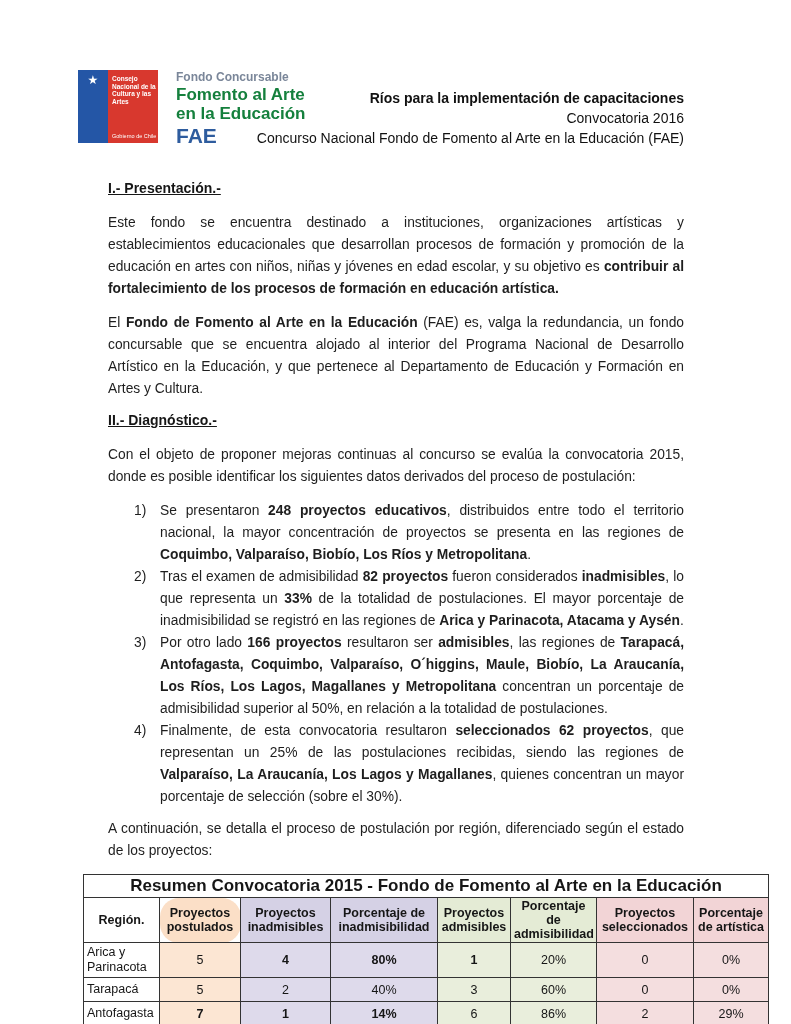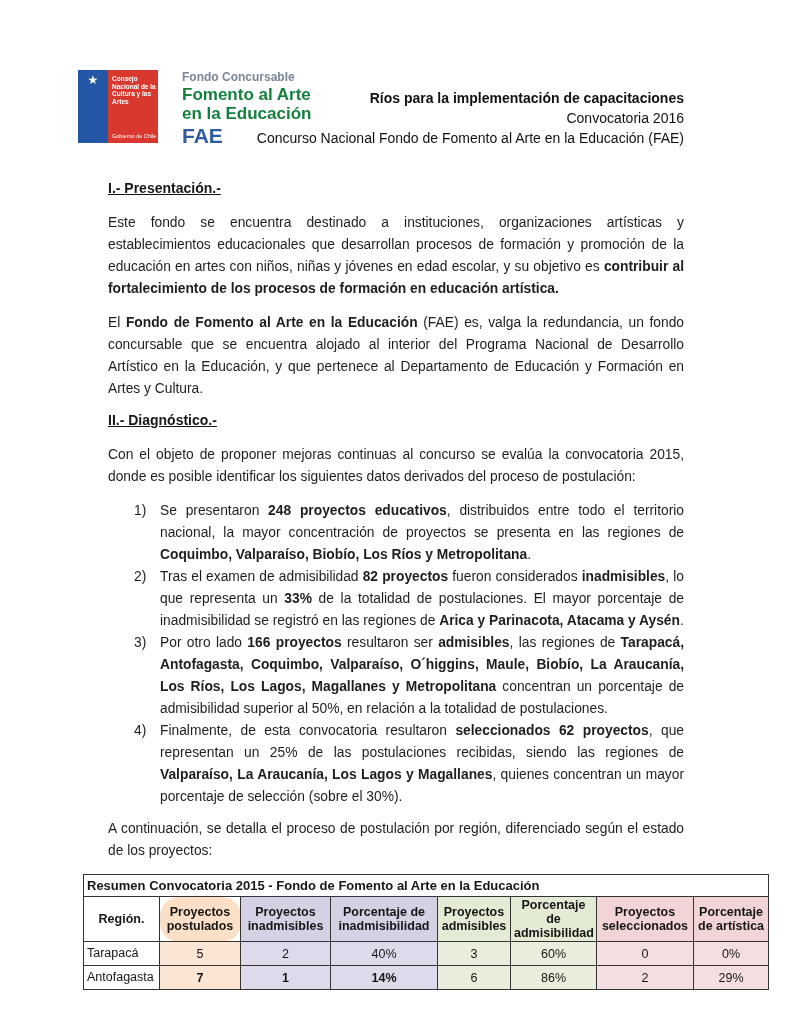--- a/index.html
+++ b/index.html
@@ -10,38 +10,38 @@
   }
   .b{font-weight:bold;}
   
   .doc-header{position:relative;height:150px;}
   .logo-mark{position:absolute;left:78px;top:70px;width:80px;height:73px;display:flex;}
   .logo-blue{width:30px;background:#2456a6;position:relative;}
   .star-icon{position:absolute;top:4px;left:50%;transform:translateX(-50%);color:#fff;font-size:12px;line-height:12px;}
   .logo-red{flex:1;background:#d8382e;color:#fff;position:relative;}
   .logo-council{display:block;padding:5px 2px 0 4px;font-size:6.5px;line-height:7.5px;font-weight:bold;}
   .logo-gob{position:absolute;bottom:4px;left:4px;font-size:5.5px;line-height:6px;}
-  .logo-text{position:absolute;left:182px;top:71px;line-height:1;}
+  .logo-text{position:absolute;left:176px;top:71px;line-height:1;}
   .logo-program{font-size:12px;font-weight:bold;color:#7a8699;margin-bottom:3px;}
   .logo-l1,.logo-l2{font-size:17px;font-weight:bold;color:#15803d;margin-bottom:2px;}
   .logo-acronym{font-size:21px;font-weight:bold;color:#2e5c9e;margin-top:3px;}
   .header-titles{position:absolute;top:88px;right:107px;text-align:right;font-size:14px;line-height:20px;color:#111;}
   .ht-bold{font-weight:bold;}
   
   .content{padding:0 107px 0 108px;}
   .sect{font-size:14px;font-weight:bold;text-decoration:underline;margin:30px 0 16px;color:#161616;}
   .sect2{margin-top:2px;}
   .content p{font-size:13.8px;line-height:22px;text-align:justify;margin:0 0 12px;}
   .olist{margin:2px 0 10px;}
   .oitem{position:relative;padding-left:52px;font-size:13.8px;line-height:22px;text-align:justify;}
   .oitem .marker{position:absolute;left:26px;top:0;}
   
   .summary-table{border-collapse:collapse;width:685px;margin-left:-25px;margin-top:4px;font-size:12.5px;color:#161616;table-layout:fixed;}
   .summary-table td,.summary-table th{border:1px solid #333333;padding:1px 3px;overflow:hidden;}
-  .t-title{font-weight:bold;font-size:13px;height:19px;background:#ffffff;}
+  .t-title{font-weight:bold;text-align:center;font-size:17px;height:19px;background:#ffffff;}
   .summary-table th{font-weight:bold;line-height:14px;height:32px;text-align:center;vertical-align:middle;}
   .th-region{text-align:left;vertical-align:bottom;background:#ffffff;padding-left:4px;}
   .summary-table td.val{text-align:center;vertical-align:middle;}
   .c-region{background:#ffffff;text-align:left;vertical-align:middle;line-height:15px;padding-left:4px;}
   .r-tall td{height:32px;}
   .r-short td{height:21px;}
   .h-peach{background:#fbdfc7;border-radius:19px;} .c-peach{background:#fce6d3;}
   .h-lav{background:#d5d1e5;}   .c-lav{background:#dedaeb;}
   .h-grn{background:#e4ebd5;margin-left:23px;}   .c-grn{background:#e9eedc;}
   .h-pnk{background:#f2d4d6;}   .c-pnk{background:#f4dedf;}
@@ -124,20 +124,30 @@
         <tr>
           <th class="th-region">Región.</th>
           <th class="h-peach">Proyectos postulados</th>
           <th class="h-lav">Proyectos inadmisibles</th>
           <th class="h-lav">Porcentaje de inadmisibilidad</th>
           <th class="h-grn">Proyectos admisibles</th>
           <th class="h-grn">Porcentaje de admisibilidad</th>
           <th class="h-pnk">Proyectos seleccionados</th>
           <th class="h-pnk">Porcentaje de artística</th>
         </tr>
+        <tr class="r-tall">
+          <td class="c-region">Arica y Parinacota</td>
+          <td class="val c-peach">5</td>
+          <td class="val c-lav b">4</td>
+          <td class="val c-lav b">80%</td>
+          <td class="val c-grn b">1</td>
+          <td class="val c-grn">20%</td>
+          <td class="val c-pnk">0</td>
+          <td class="val c-pnk">0%</td>
+        </tr>
         <tr class="r-short">
           <td class="c-region">Tarapacá</td>
           <td class="val c-peach">5</td>
           <td class="val c-lav">2</td>
           <td class="val c-lav">40%</td>
           <td class="val c-grn">3</td>
           <td class="val c-grn">60%</td>
           <td class="val c-pnk">0</td>
           <td class="val c-pnk">0%</td>
         </tr>

